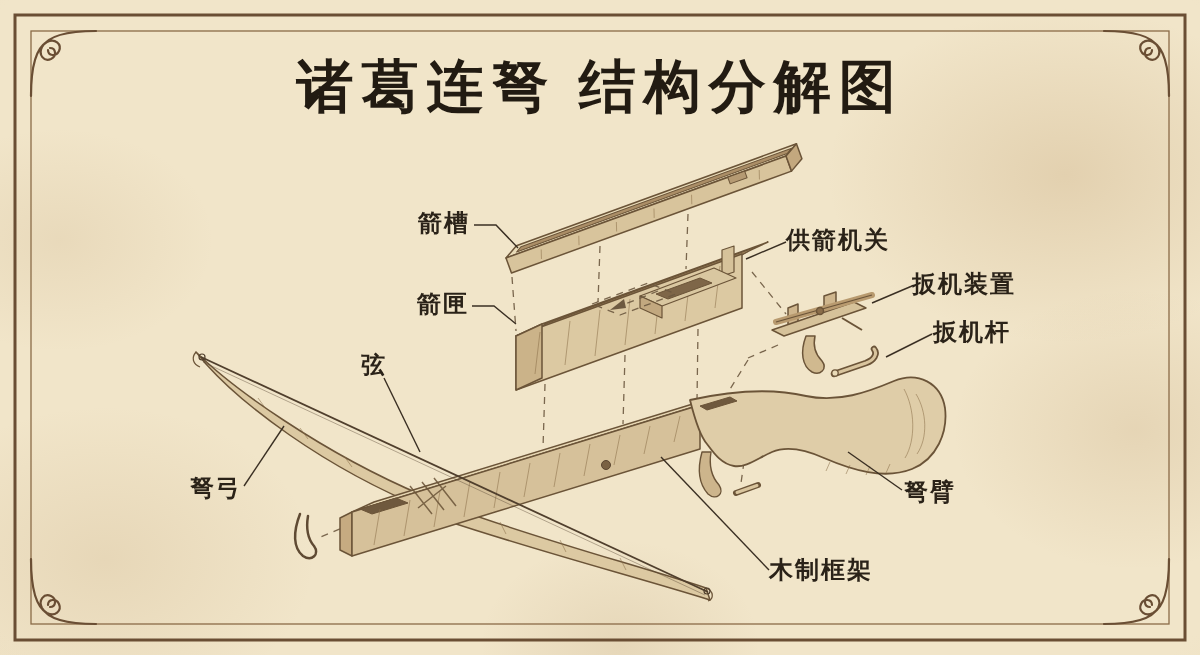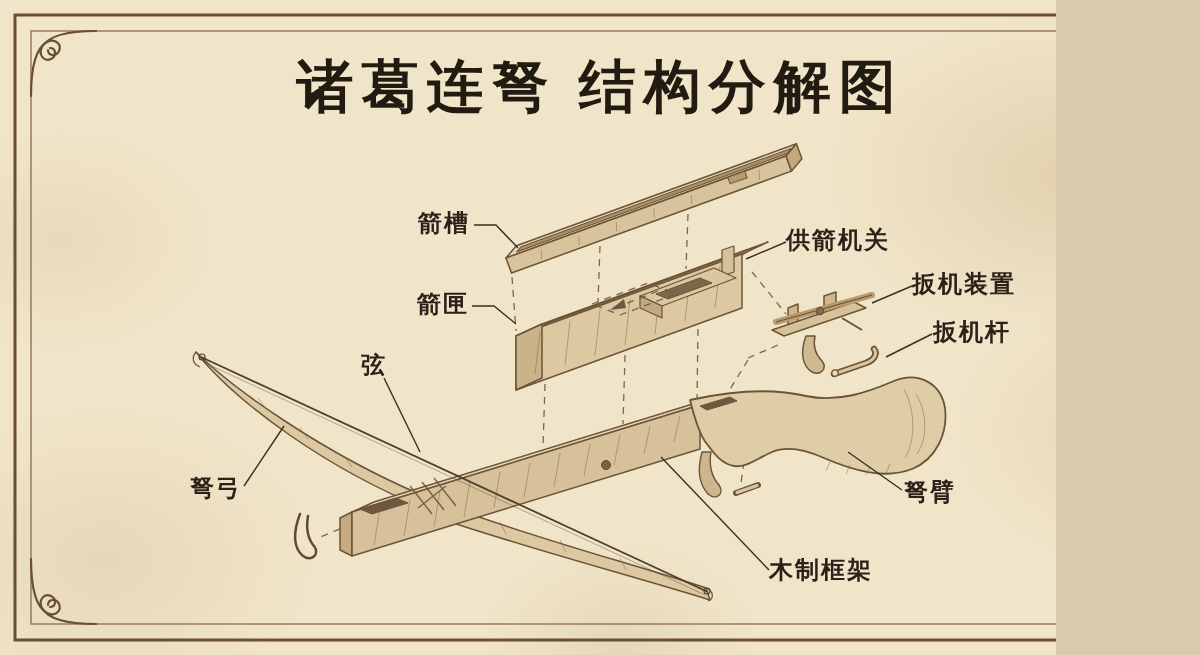--- a/index.html
+++ b/index.html
@@ -1,17 +1,17 @@
 <!DOCTYPE html>
 <html><head>
 <meta charset="utf-8">
 <style>
   html,body{margin:0;padding:0;background:#d8cbab;}
   #stage{
-    position:relative;width:1056px;height:655px;overflow:hidden;
+    position:relative;width:1200px;height:655px;overflow:hidden;
     background:
       radial-gradient(340px 240px at 1065px 175px, rgba(176,136,84,.22), rgba(176,136,84,0) 70%),
       radial-gradient(260px 200px at 1135px 430px, rgba(170,130,80,.16), rgba(170,130,80,0) 70%),
       radial-gradient(300px 220px at 105px 560px, rgba(172,134,84,.15), rgba(172,134,84,0) 70%),
       radial-gradient(220px 160px at 60px 240px, rgba(172,134,84,.12), rgba(172,134,84,0) 70%),
       radial-gradient(200px 150px at 620px 645px, rgba(150,112,66,.12), rgba(150,112,66,0) 70%),
       radial-gradient(1400px 900px at 600px 320px, #f1e5c9 55%, #e2d1aa 100%);
     font-family:"Liberation Serif", serif;
   }
   svg{position:absolute;left:0;top:0;}

